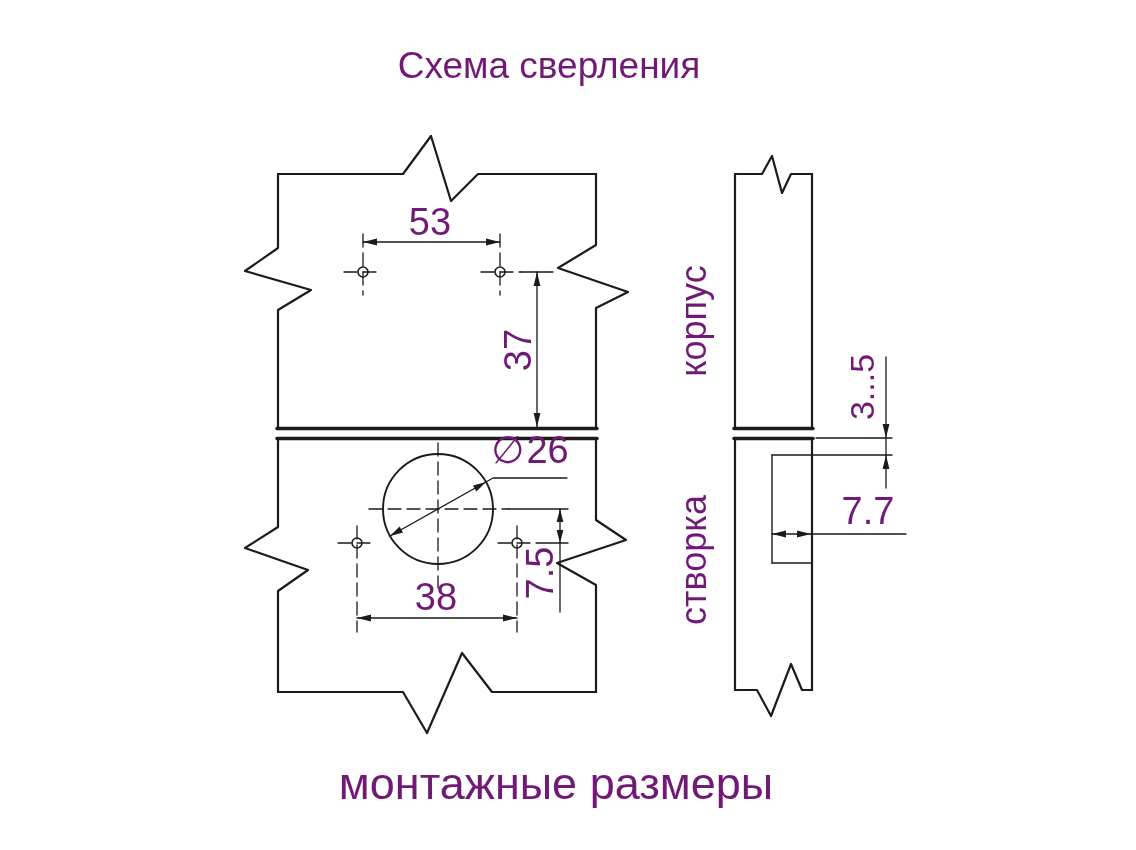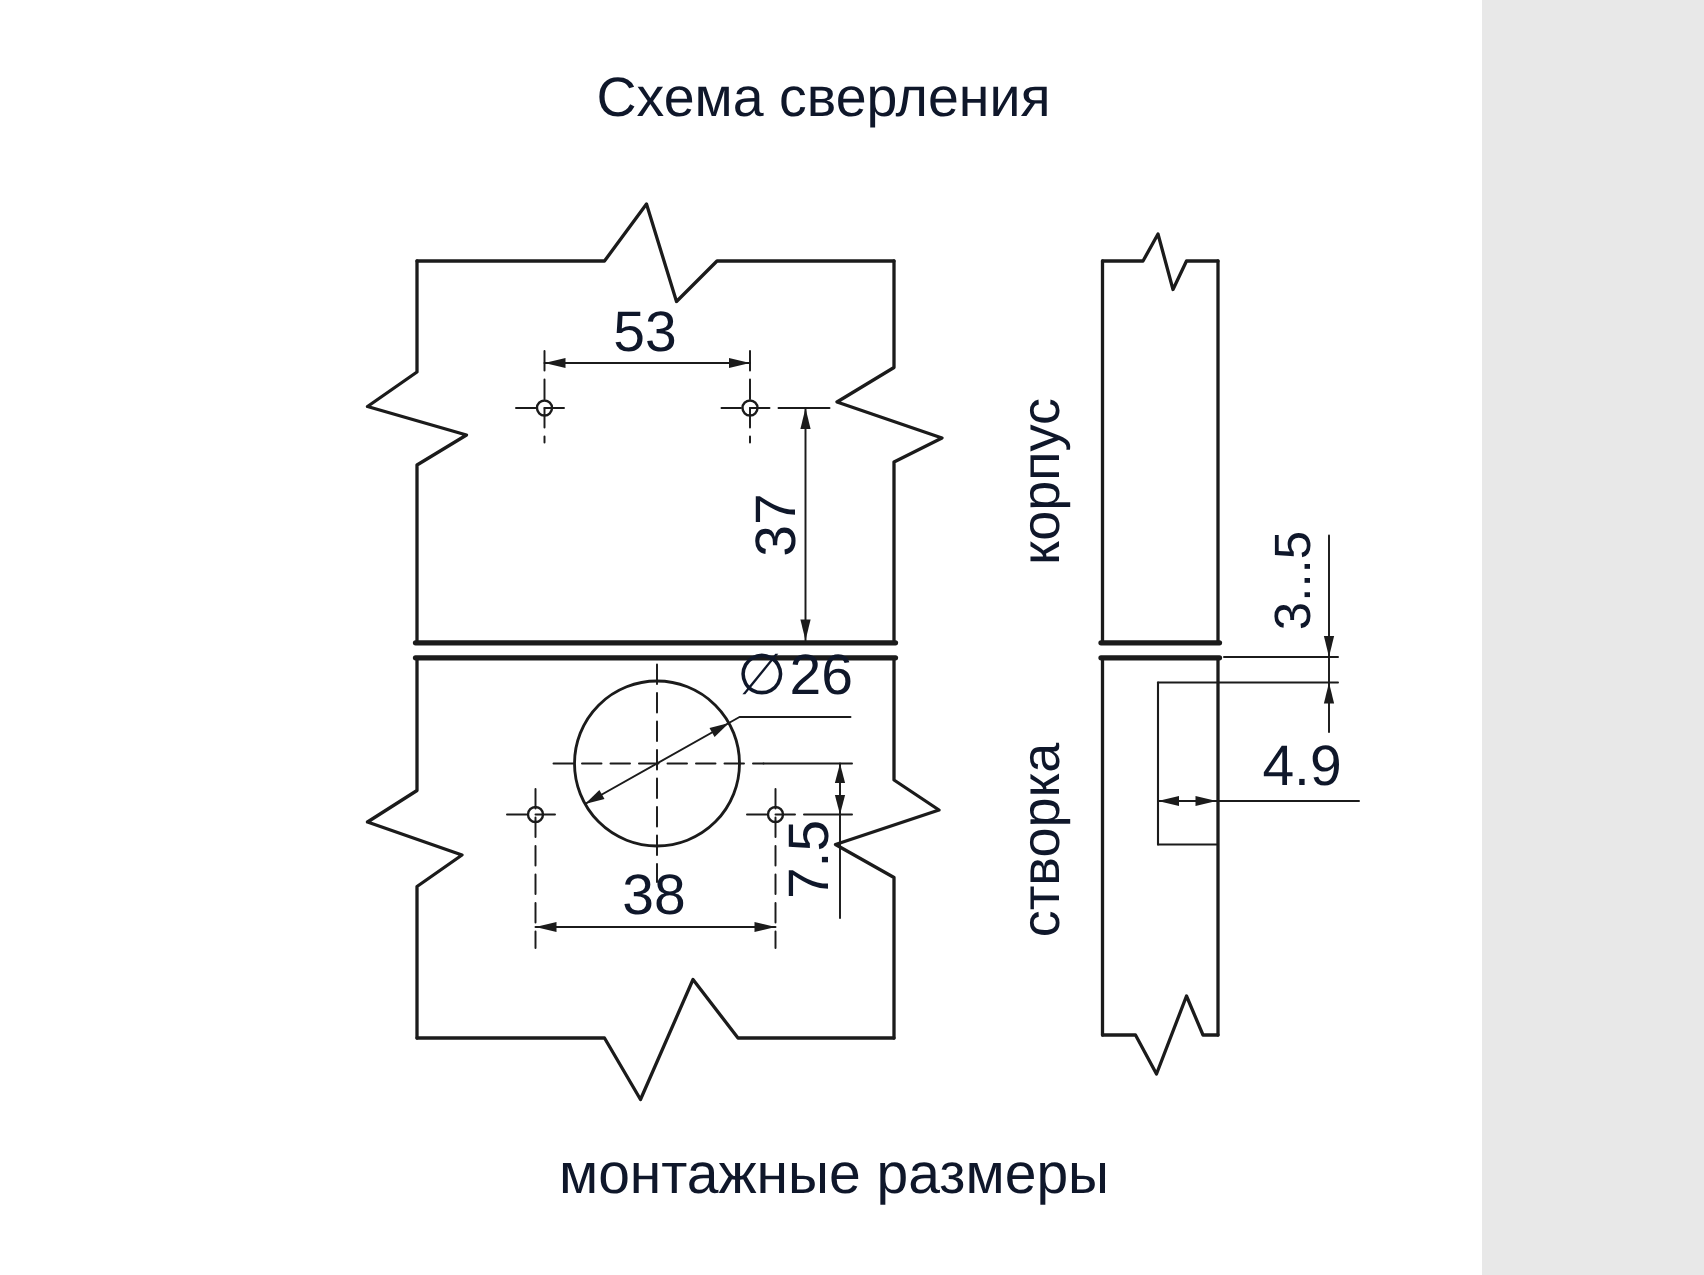--- a/index.html
+++ b/index.html
@@ -1,34 +1,34 @@
 <!DOCTYPE html>
 <html><head>
 <meta charset="utf-8">
 <style>
   html,body { margin:0; padding:0; background:#e8e8e8; }
   .canvas {
     position:relative;
-    width:988px; height:850px;
+    width:1136px; height:850px;
     background:#ffffff;
     font-family:"Liberation Sans","DejaVu Sans",sans-serif;
-    color:#0f172a;
+    color:#701a75;
     overflow:hidden;
   }
   .drawing-svg { position:absolute; left:0; top:0; }
   .txt {
     position:absolute;
     transform:translate(-50%,-50%);
     white-space:nowrap;
     line-height:1;
     letter-spacing:0;
   }
   .rot { transform:translate(-50%,-50%) rotate(-90deg); }
   .fs-title  { font-size:37px; }
-  .fs-caption{ font-size:38px; }
+  .fs-caption{ font-size:45px; }
   .fs-label  { font-size:36px; }
   .fs-dim    { font-size:38px; }
   .fs-dim-sm { font-size:34px; }
   .dia-symbol { font-family:"DejaVu Sans","Liberation Sans",sans-serif; margin-right:2px; }
 </style>
 </head>
 <body>
 
 <div class="canvas">
 
@@ -162,15 +162,15 @@
   <div class="txt fs-dim" style="left:530px; top:450px;">
     <span class="dia-symbol">∅</span><span>26</span>
   </div>
 
   <div class="txt fs-dim" style="left:436px; top:597px;text-align:center;">38</div>
 
   <div class="txt rot fs-dim" style="left:540px; top:573px;">7.5</div>
 
   <div class="txt rot fs-dim-sm" style="left:862px; top:387px;">3...5</div>
 
-  <div class="txt fs-dim" style="left:868px; top:511px;">4.9</div>
+  <div class="txt fs-dim" style="left:868px; top:511px;">7.7</div>
 
 </div>
 
 </body></html>

